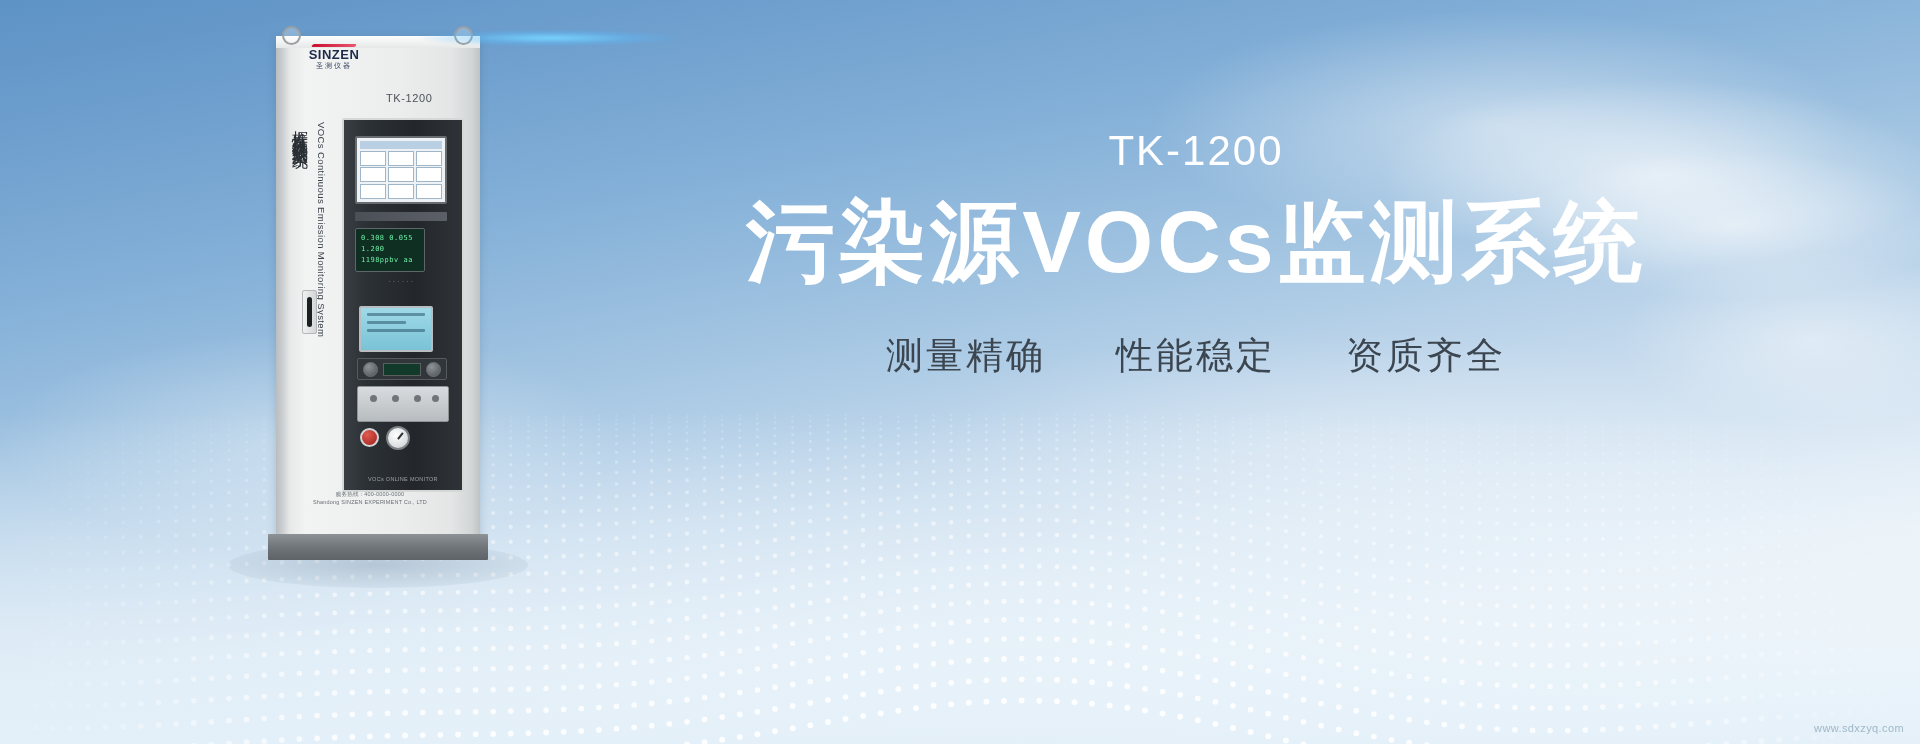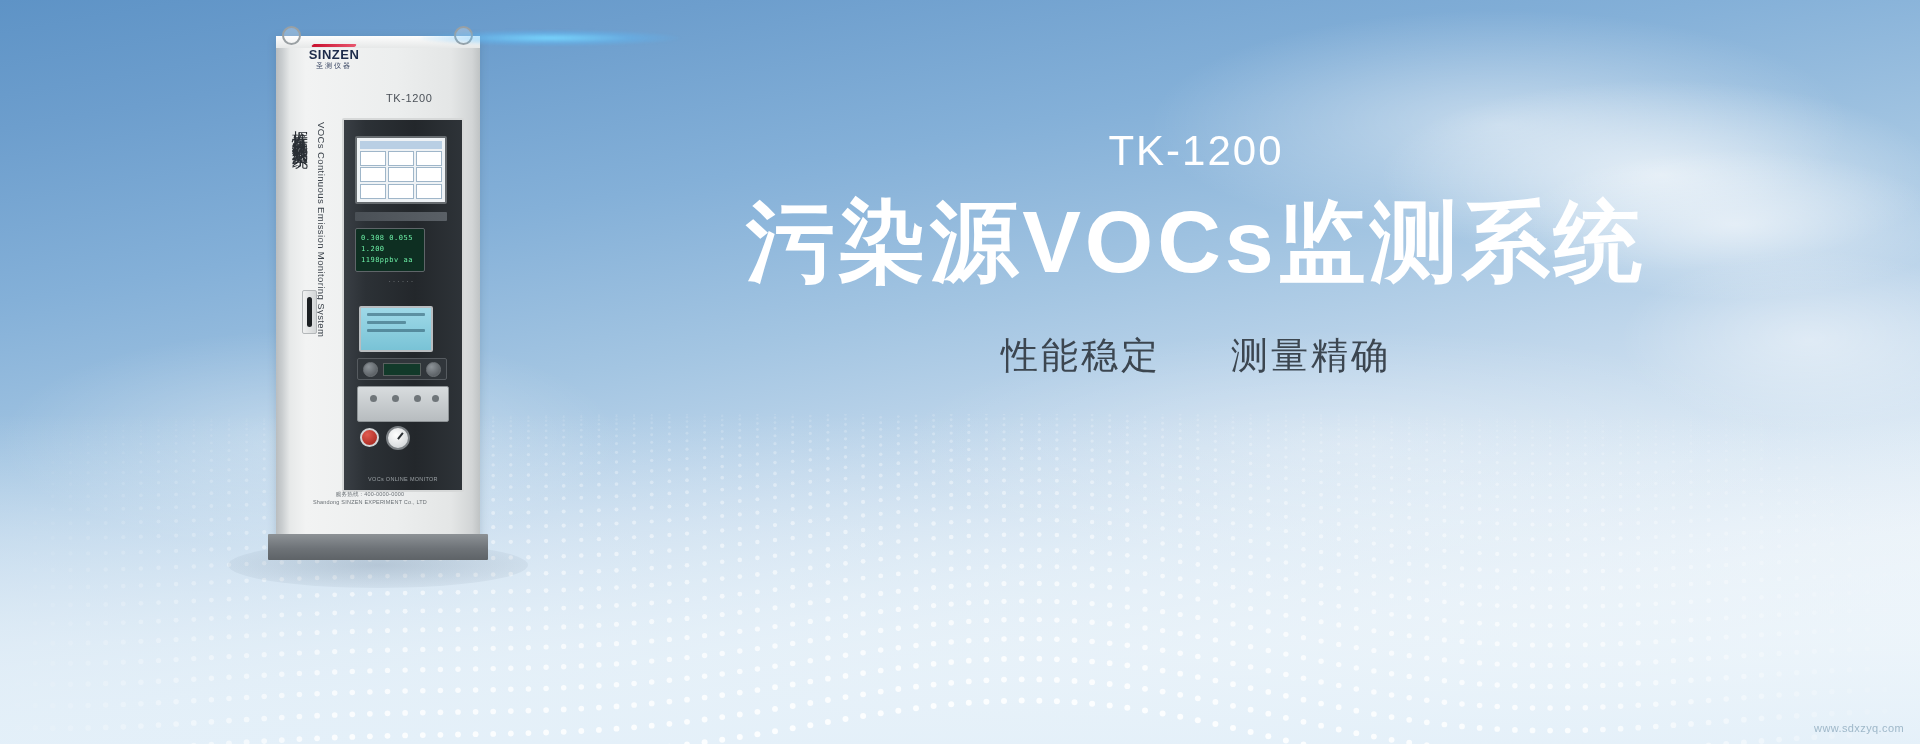--- a/index.html
+++ b/index.html
@@ -3130,19 +3130,20 @@
 
     <div class="cab-base"></div>
   </div>
 
   <div class="top-glow"></div>
 
   <div class="copy">
     <div class="model-no">TK-1200</div>
     <div class="headline">污染源VOCs监测系统</div>
     <div class="features">
+      <span>测量精确</span>
       <span>性能稳定</span>
-      <span>测量精确</span>
+      <span>资质齐全</span>
     </div>
   </div>
 
   <div class="watermark">www.sdxzyq.com</div>
 </div>
 
 </body></html>

